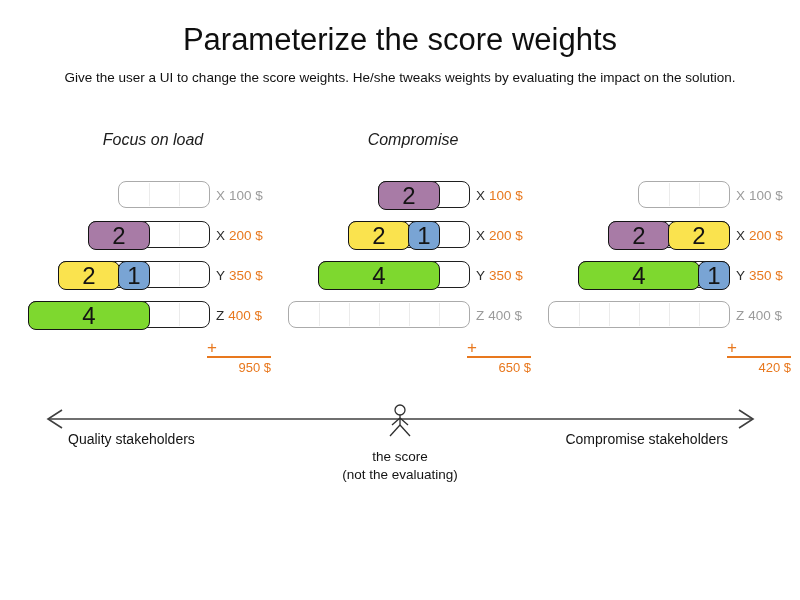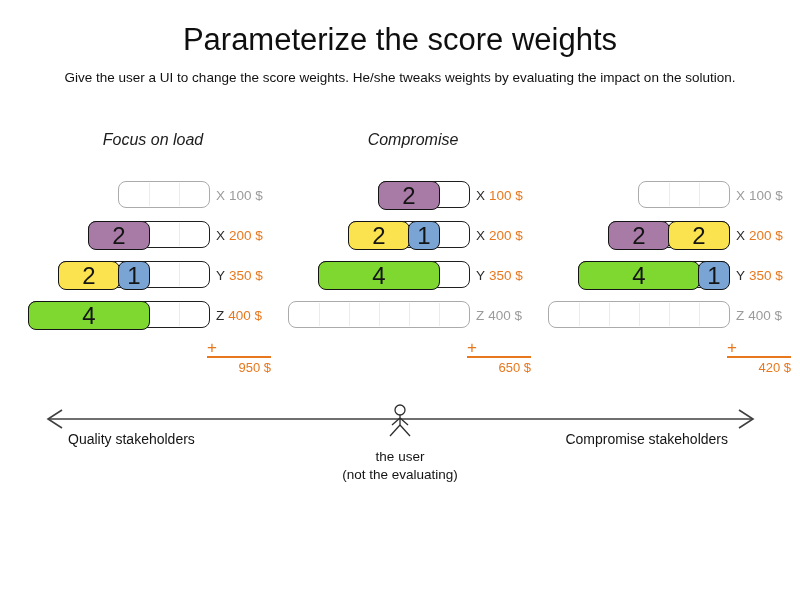--- a/index.html
+++ b/index.html
@@ -190,14 +190,14 @@
     <line x1="400" y1="15" x2="400" y2="25"></line>
     <line x1="400" y1="18" x2="392" y2="25"></line>
     <line x1="400" y1="18" x2="408" y2="25"></line>
     <line x1="400" y1="25" x2="390" y2="36"></line>
     <line x1="400" y1="25" x2="410" y2="36"></line>
   </g>
 </svg>
 
 <div class="abs axis-label" style="left:68px">Quality stakeholders</div>
 <div class="abs axis-label" style="right:72px">Compromise stakeholders</div>
-<div class="abs center-label" style="top:449px">the user</div>
+<div class="abs center-label" style="top:449px">the score</div>
 <div class="abs center-label" style="top:467px">(not the evaluating)</div>
 
 </body></html>

